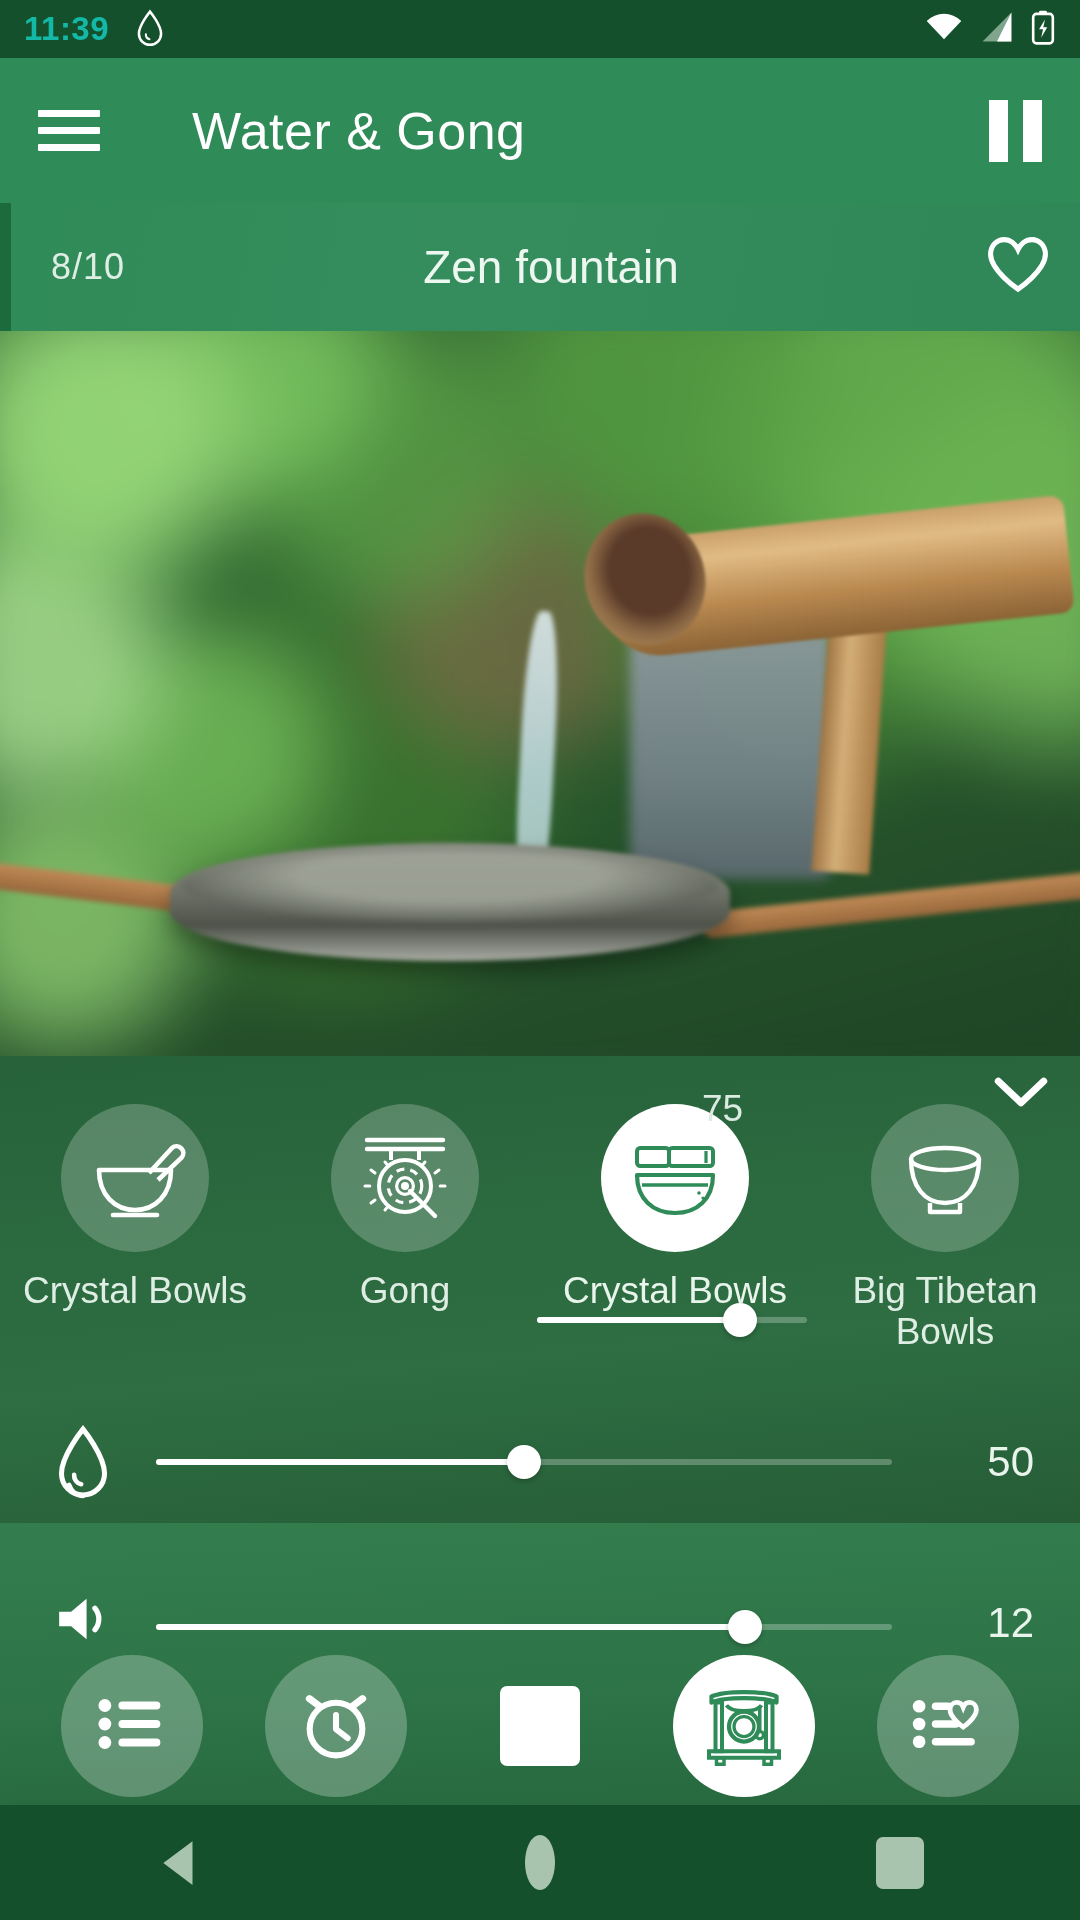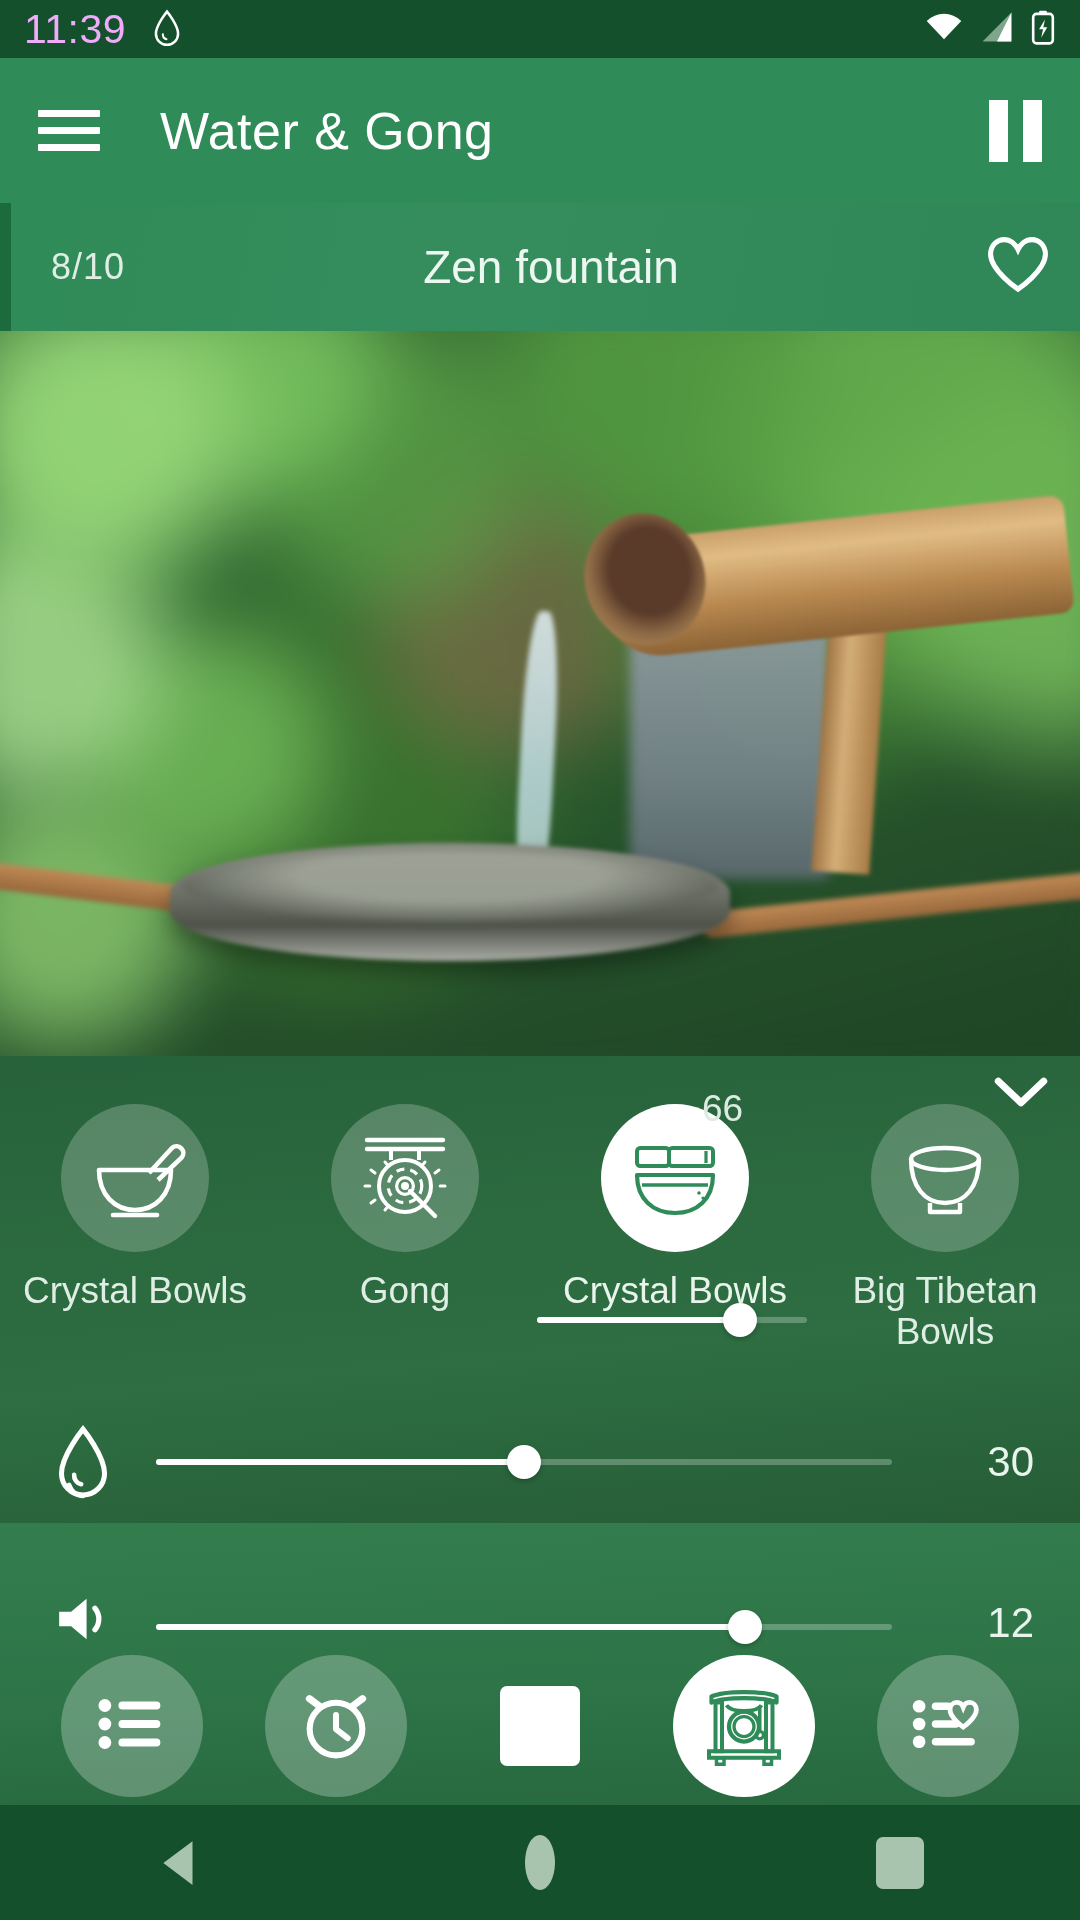--- a/index.html
+++ b/index.html
@@ -11,30 +11,31 @@
   }
   .phone { position:relative; width:1080px; height:1920px; overflow:hidden; }
 
   
   .statusbar {
     position:absolute; top:0; left:0; width:1080px; height:58px;
     background:#14502b;
     display:flex; align-items:center; padding:0 24px;
     z-index:60;
   }
-  .sb-time { color:#f0abfc; font-size:41px; font-weight:400; letter-spacing:0.5px; }
+  .sb-time { color:#14b8a6; font-size:33px; font-weight:700; letter-spacing:0.5px; }
   .sb-left-icon { margin-left:22px; display:flex; align-items:center; }
   .sb-right { margin-left:auto; display:flex; align-items:center; gap:14px; }
 
   
   .appbar {
     position:absolute; top:58px; left:0; width:1080px; height:145px;
     background:#2f8b57;
     display:flex; align-items:center; padding:0 38px;
     z-index:50;
+    gap:32px;
   }
   .hamburger { width:62px; display:flex; flex-direction:column; gap:10px; cursor:pointer; }
   .hamburger i { display:block; height:7px; background:#fff; border-radius:1px; }
   .app-title {
     color:#fff; font-size:52px; font-weight:400; margin-left:60px;
     letter-spacing:0.5px; white-space:nowrap;
   }
   .pausebtn { margin-left:auto; display:flex; gap:15px; cursor:pointer; }
   .pausebtn i { display:block; width:19px; height:62px; background:#fff; }
 
@@ -344,21 +345,21 @@
           <svg width="104" height="104" viewBox="0 0 52 52">
             <rect x="7" y="11" width="16" height="9" rx="1.6" fill="none" stroke="#2f8b57" stroke-width="2"></rect>
             <rect x="23" y="11" width="22" height="9" rx="1.6" fill="none" stroke="#2f8b57" stroke-width="2"></rect>
             <line x1="41.5" y1="12.5" x2="41.5" y2="18.5" stroke="#2f8b57" stroke-width="1.6"></line>
             <path d="M7 24.5 L45 24.5 C45 36.5 37 43.5 26 43.5 C15 43.5 7 36.5 7 24.5 Z" fill="none" stroke="#2f8b57" stroke-width="2.1" stroke-linejoin="round"></path>
             <line x1="9.5" y1="29.5" x2="42.5" y2="29.5" stroke="#2f8b57" stroke-width="1.7"></line>
             <circle cx="38" cy="33.5" r="0.9" fill="#2f8b57"></circle>
             <circle cx="40" cy="36" r="0.8" fill="#2f8b57"></circle>
           </svg>
         </div>
-        <div class="sound-value">66</div>
+        <div class="sound-value">75</div>
         <div class="sound-label">Crystal Bowls</div>
       </div>
 
       <div class="sound-item">
         <div class="sound-circle">
           <svg width="104" height="104" viewBox="0 0 52 52">
             <ellipse cx="26" cy="16.5" rx="17" ry="5.5" fill="none" stroke="#ffffff" stroke-width="2.2"></ellipse>
             <path d="M9 16.5 C9 30.5 16 38.5 26 38.5 C36 38.5 43 30.5 43 16.5" fill="none" stroke="#ffffff" stroke-width="2.2"></path>
             <path d="M18.5 38.5 L18.5 43 L33.5 43 L33.5 38.5" fill="none" stroke="#ffffff" stroke-width="2.2" stroke-linejoin="round"></path>
           </svg>
@@ -381,21 +382,21 @@
         <path d="M13 2 C13 2 4.5 12.5 4.5 19.5 a8.5 8.5 0 0 0 17 0 C21.5 12.5 13 2 13 2 Z" fill="none" stroke="#ffffff" stroke-width="2"></path>
         <path d="M9.5 20 a3.6 3.6 0 0 0 2.8 3.8" fill="none" stroke="#ffffff" stroke-width="1.8" stroke-linecap="round"></path>
         <path d="M7.5 24 C8.6 27 10.8 28.4 13 28.4" fill="none" stroke="#ffffff" stroke-width="1.8" stroke-linecap="round"></path>
       </svg>
     </span>
     <span class="row-slider">
       <span class="track-line"></span>
       <span class="track-fill" id="water-fill" style="width: 50%;"></span>
       <span class="thumb" id="water-thumb" style="left: 50%;"></span>
     </span>
-    <span class="row-value">30</span>
+    <span class="row-value">50</span>
   </div>
 
   <div class="volume-panel">
 
     <div class="volume-row">
       <span class="row-icon">
         <svg width="62" height="56" viewBox="0 0 26 22">
           <path d="M3 8 L8 8 L14.5 2.5 L14.5 19.5 L8 14 L3 14 Z" fill="#ffffff"></path>
           <path d="M18 6.5 a7 7 0 0 1 0 9" fill="none" stroke="#ffffff" stroke-width="2.2" stroke-linecap="round"></path>
         </svg>

